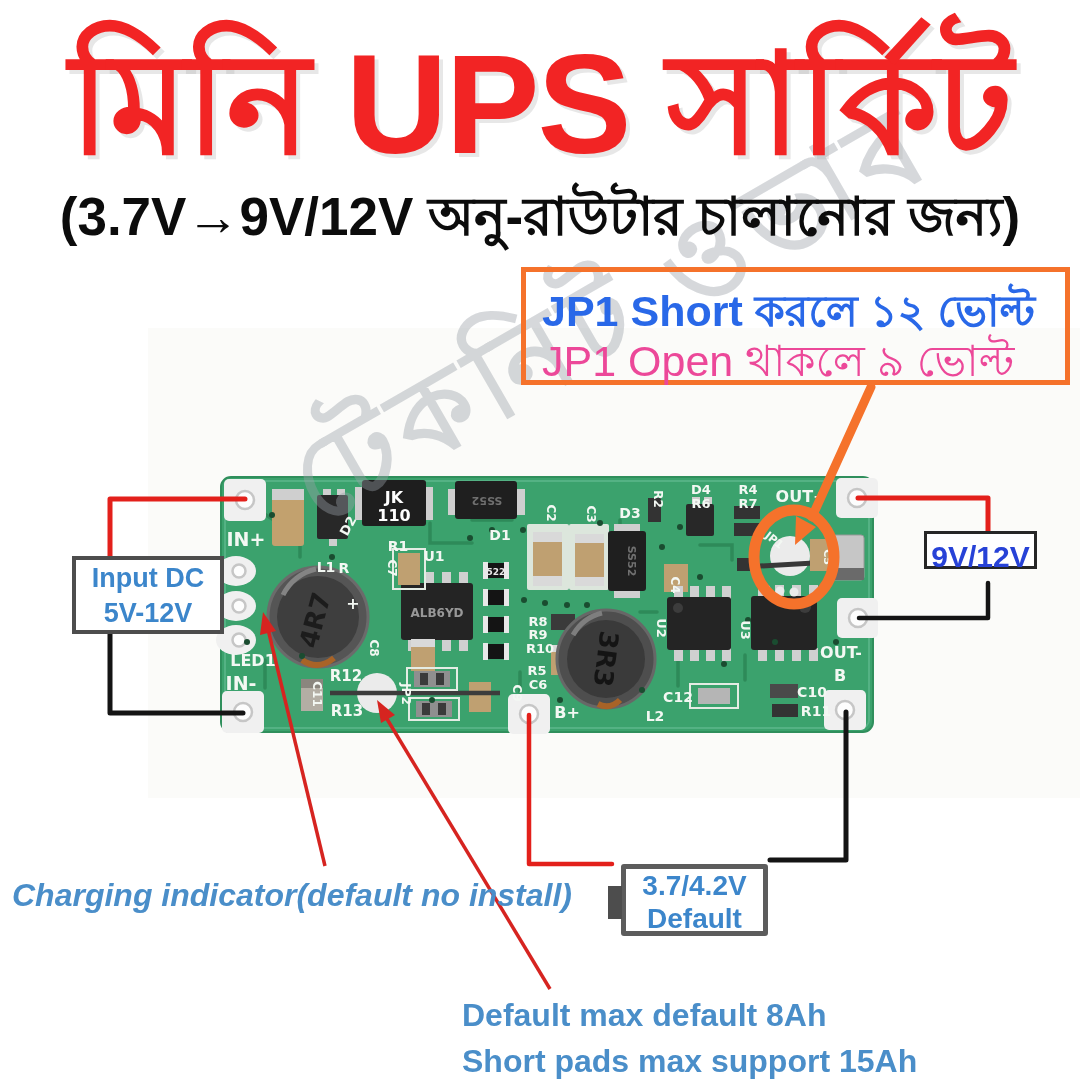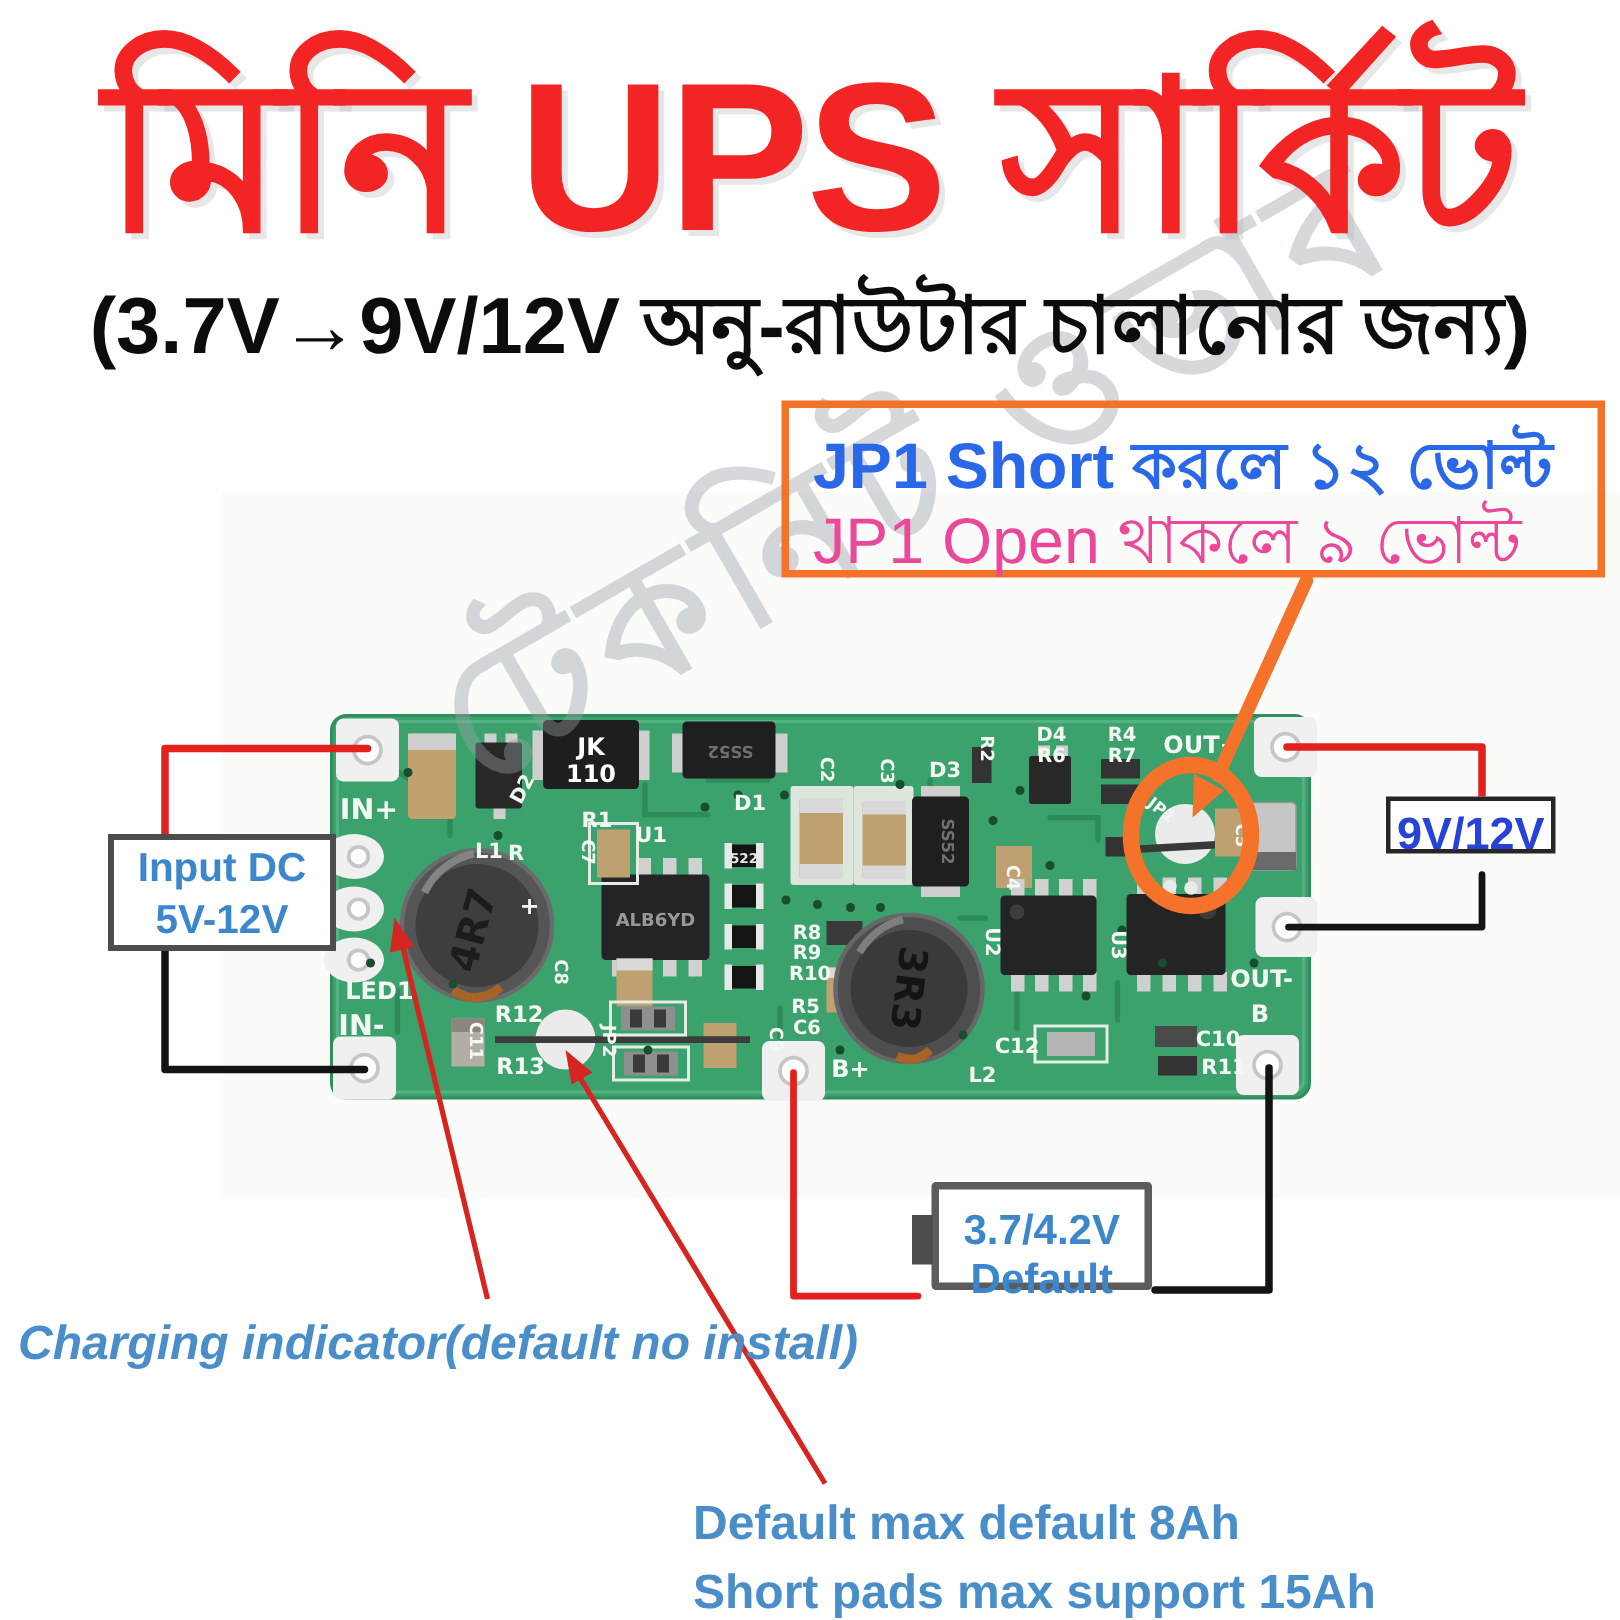--- a/index.html
+++ b/index.html
@@ -21,22 +21,22 @@
               box-sizing:border-box;padding:14px 0 0 16px;background:transparent;}
   .jumper-line1{font-size:43px;font-weight:bold;color:#2968e8;line-height:50px;white-space:nowrap;}
   .jumper-line2{font-size:43px;font-weight:normal;color:#ec4899;line-height:50px;white-space:nowrap;}
 
   .callout{background:#ffffff;box-sizing:border-box;text-align:center;
            font-weight:bold;color:#3c86cb;}
   .input-box{left:42px;top:556px;width:152px;height:78px;border:4px solid #4d4d4d;
              font-size:27px;line-height:35px;padding-top:1px;margin-left:30px;}
   .output-box{left:924px;top:531px;width:113px;height:38px;border:3px solid #262626;
               font-size:30px;line-height:45px;color:#2742d7;}
-  .battery-box{left:621px;top:788px;width:147px;height:72px;border:5px solid #5c5c5c;border-radius:3px;
-               font-size:28px;line-height:33px;padding-top:10px;}
+  .battery-box{left:621px;top:864px;width:147px;height:72px;border:5px solid #5c5c5c;border-radius:3px;
+               font-size:28px;line-height:33px;padding-top:0;}
   .battery-nub{position:absolute;left:-18px;top:17px;width:14px;height:33px;background:#4d4d4d;}
 
   .note{font-size:32px;font-weight:600;color:#4a8ec9;line-height:46px;white-space:nowrap;}
   .note-left{left:12px;top:872px;font-style:italic;}
   .note-right{left:462px;top:992px;}
 
   svg text{font-family:"DejaVu Sans","Liberation Sans",sans-serif;font-weight:bold;}
   .silk{fill:#f3f8f3;}
 </style>
 </head>

